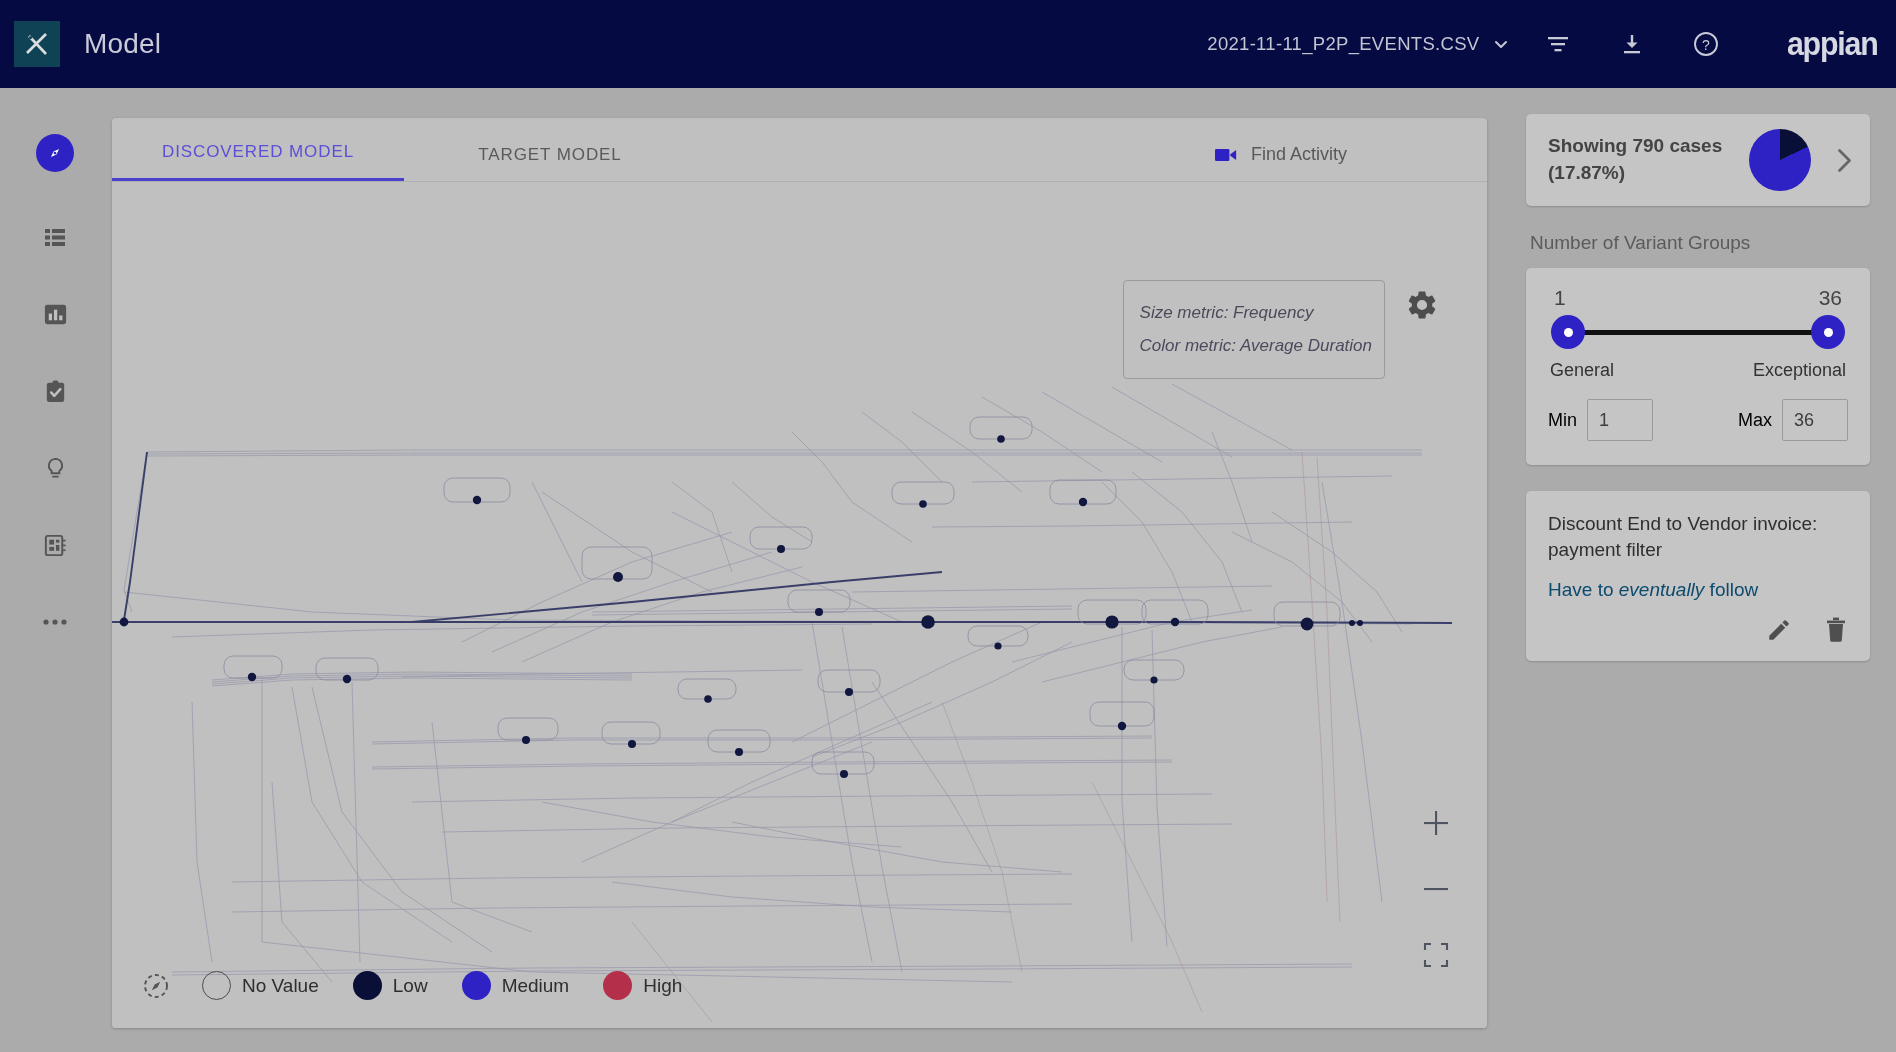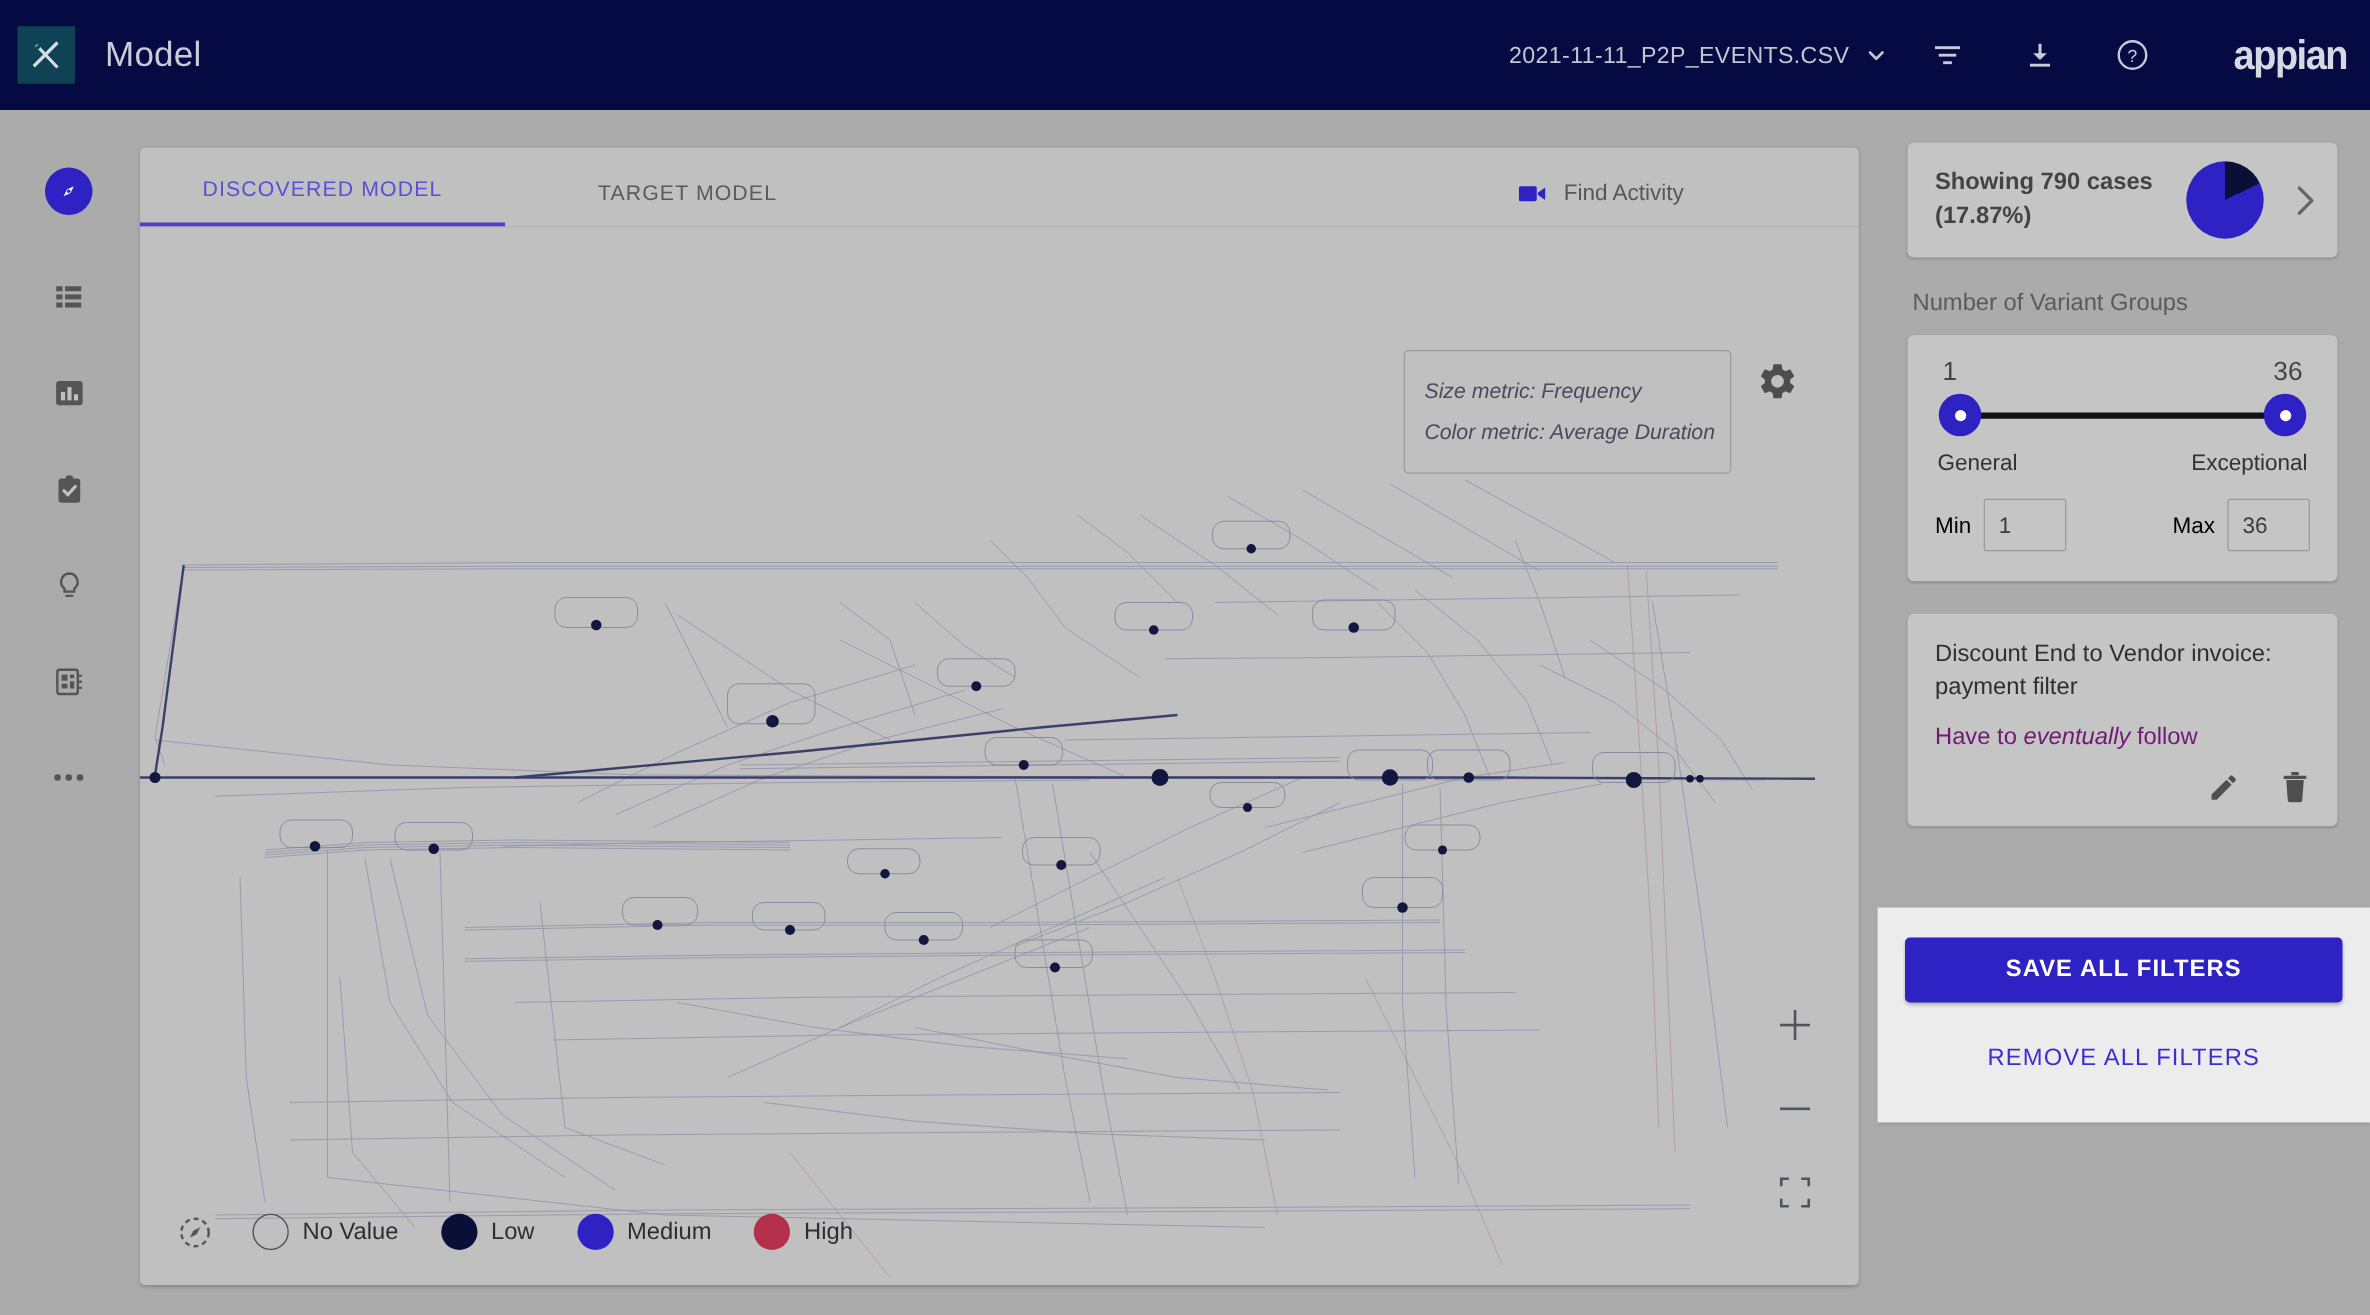--- a/index.html
+++ b/index.html
@@ -184,21 +184,21 @@
   .mm-input {
     width: 66px; height: 42px; border: 1px solid #9a9a9a;
     background: transparent; font-size: 18px; color: #3d3d3d;
     padding-left: 11px; font-family: "Liberation Sans", sans-serif;
     border-radius: 2px;
   }
 
   .filter-card { margin-top: 26px; padding: 20px 22px 18px 22px; height: 170px;
                  display: flex; flex-direction: column; }
   .filter-title { font-size: 19px; color: #2f2f2f; line-height: 1.38; font-weight: 400; }
-  .filter-sub { font-size: 19px; color: #701a75; margin-top: 16px; }
+  .filter-sub { font-size: 19px; color: #0c4a6e; margin-top: 16px; }
   .filter-sub i { font-style: italic; }
   .filter-actions {
     margin-top: auto; display: flex; justify-content: flex-end; gap: 32px;
   }
   .filter-actions span { cursor: pointer; display: flex; }
 
   .save-panel {
     position: absolute; right: 0; left: 2px; top: 638px;
     background: #ececec; padding: 24px 22px 28px 22px;
     box-shadow: 0 1px 3px rgba(0,0,0,.15);
@@ -591,18 +591,14 @@
         <span>
           <svg width="24" height="26" viewBox="0 0 24 26">
             <path fill="#4f4f4f" d="M5 7h14l-1.2 16.2a1.6 1.6 0 0 1-1.6 1.5H7.8a1.6 1.6 0 0 1-1.6-1.5L5 7z"></path>
             <rect x="3" y="3.6" width="18" height="2.6" fill="#4f4f4f"></rect>
             <rect x="9" y="0.6" width="6" height="2.6" fill="#4f4f4f"></rect>
           </svg>
         </span>
       </div>
     </div>
 
-    <div class="save-panel">
-      <button class="btn-primary">SAVE ALL FILTERS</button>
-      <button class="btn-link">REMOVE ALL FILTERS</button>
-    </div>
   </div>
 </div>
 
 </body></html>

